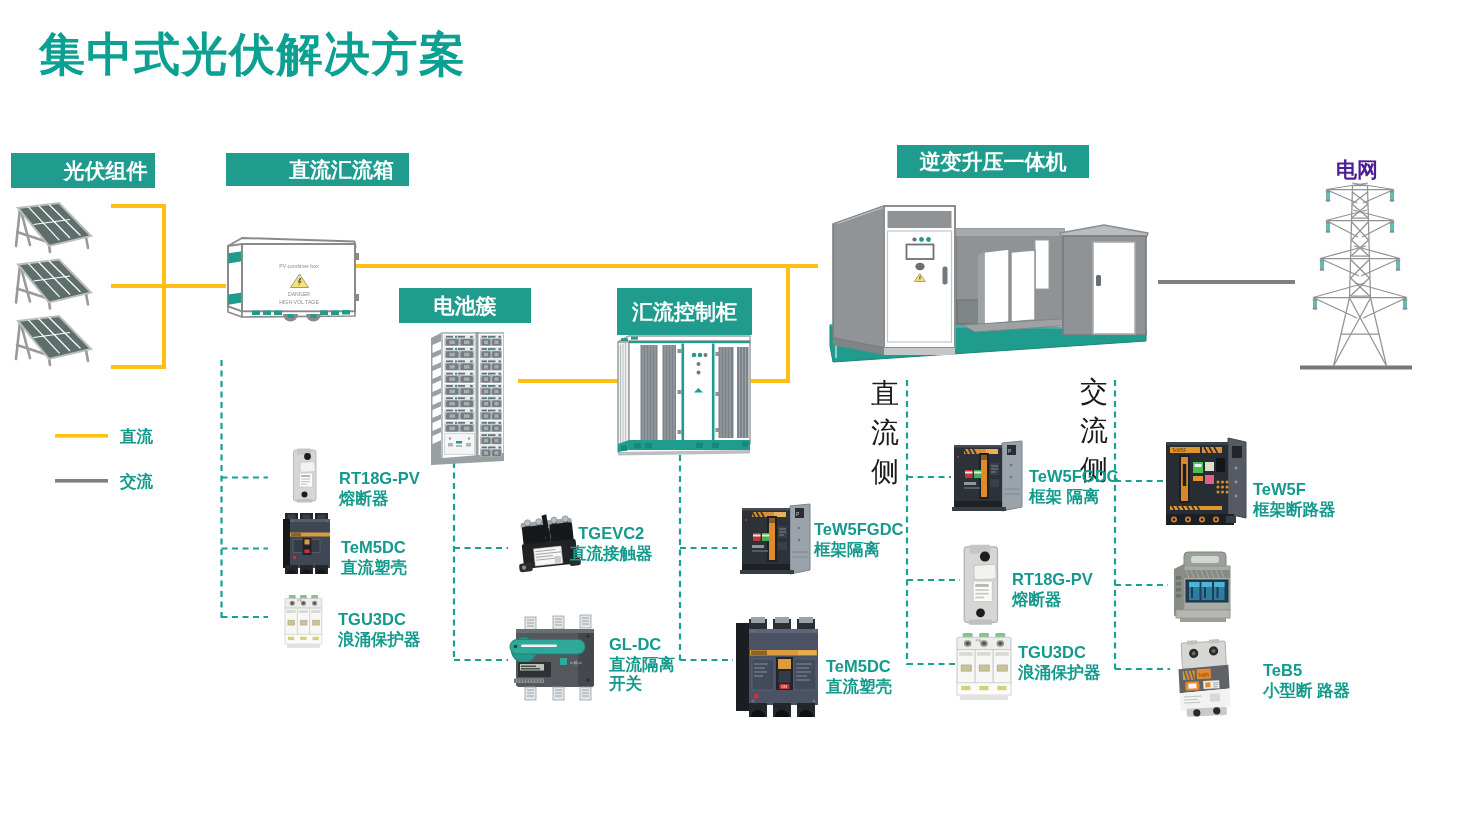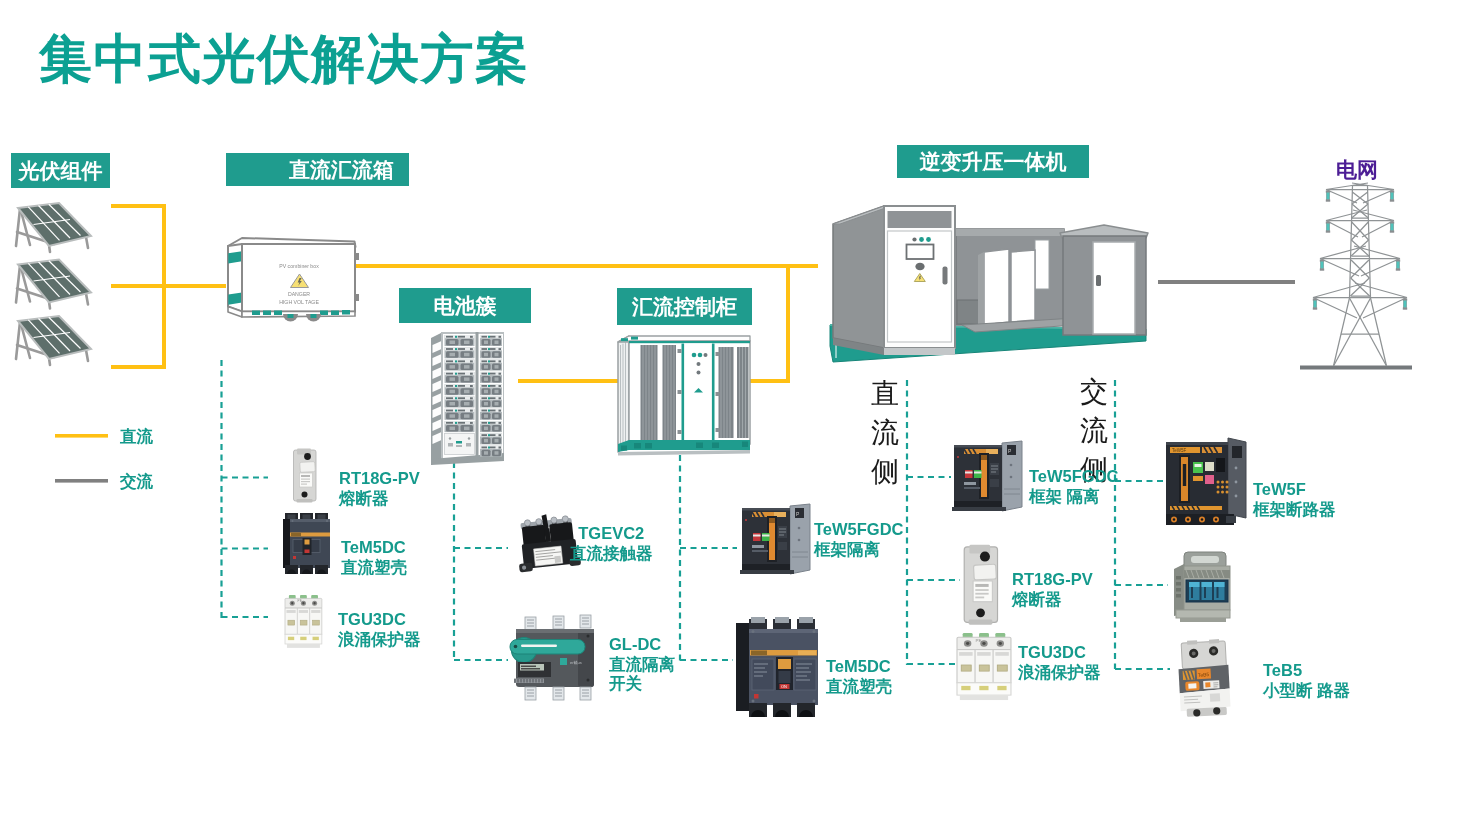--- a/index.html
+++ b/index.html
@@ -1,18 +1,18 @@
 <!DOCTYPE html>
 <html><head>
 <meta charset="utf-8">
 <style>
   html,body{margin:0;padding:0;background:#fff;}
   #stage{position:relative;width:1457px;height:828px;background:#fff;overflow:hidden;font-family:"Liberation Sans",sans-serif;}
   #art{position:absolute;left:0;top:0;}
-  .title{position:absolute;left:39px;top:24px;font-size:53px;font-weight:bold;color:#0ba092;letter-spacing:1.5px;white-space:nowrap;}
+  .title{position:absolute;left:39px;top:24px;font-size:46px;font-weight:bold;color:#0ba092;letter-spacing:1.5px;white-space:nowrap;}
   .tag{position:absolute;background:#1f9c8e;color:#fff;font-weight:bold;font-size:21px;display:flex;align-items:center;justify-content:center;white-space:nowrap;}
   .cl{position:absolute;color:#149a8c;font-weight:bold;font-size:16.5px;line-height:19.5px;white-space:nowrap;}
   .vt{position:absolute;color:#1a1a1a;font-size:28px;line-height:39px;width:30px;text-align:center;}
   .gw{position:absolute;color:#4c1d95;font-weight:bold;font-size:21px;}
 </style>
 </head>
 <body>
 <div id="stage">
 <svg id="art" width="1457" height="828" viewBox="0 0 1457 828">
 
@@ -646,24 +646,24 @@
   <use href="#tgu3" transform="translate(957,633) scale(1.42,1.23)"></use>
   <use href="#tew5f" x="1166" y="438"></use>
   <use href="#hr17" x="1172" y="552"></use>
   <use href="#teb5" x="1173" y="640"></use>
 </g>
 
 <rect x="55" y="434" width="53" height="3.6" fill="#ffc013"></rect>
 <rect x="55" y="479" width="53" height="3.6" fill="#808080"></rect>
 </svg>
 <div class="title">集中式光伏解决方案</div>
-<div class="tag" style="left:11px;top:153px;width:99px;height:35px;">光伏组件</div>
+<div class="tag" style="left:11px;top:153px;width:99px;height:35px;padding-left:45px;">光伏组件</div>
 <div class="tag" style="left:226px;top:153px;width:135px;height:33px;padding-left:48px;">直流汇流箱</div>
 <div class="tag" style="left:399px;top:288px;width:132px;height:35px;">电池簇</div>
-<div class="tag" style="left:617px;top:288px;width:135px;height:37px;">汇流控制柜</div>
+<div class="tag" style="left:617px;top:288px;width:135px;height:47px;">汇流控制柜</div>
 <div class="tag" style="left:897px;top:145px;width:192px;height:33px;">逆变升压一体机</div>
 <div class="gw" style="left:1336px;top:156px;">电网</div>
 <div class="cl" style="left:120px;top:427px;">直流</div>
 <div class="cl" style="left:120px;top:472px;">交流</div>
 <div class="vt" style="left:870px;top:374px;">直流侧</div>
 <div class="vt" style="left:1079px;top:372px;">交流侧</div>
 <div class="cl" style="left:339px;top:469px;">RT18G-PV<br>熔断器</div>
 <div class="cl" style="left:341px;top:538px;">TeM5DC<br>直流塑壳</div>
 <div class="cl" style="left:338px;top:610px;">TGU3DC<br>浪涌保护器</div>
 <div class="cl" style="left:570px;top:524px;text-align:center;">TGEVC2<br>直流接触器</div>

